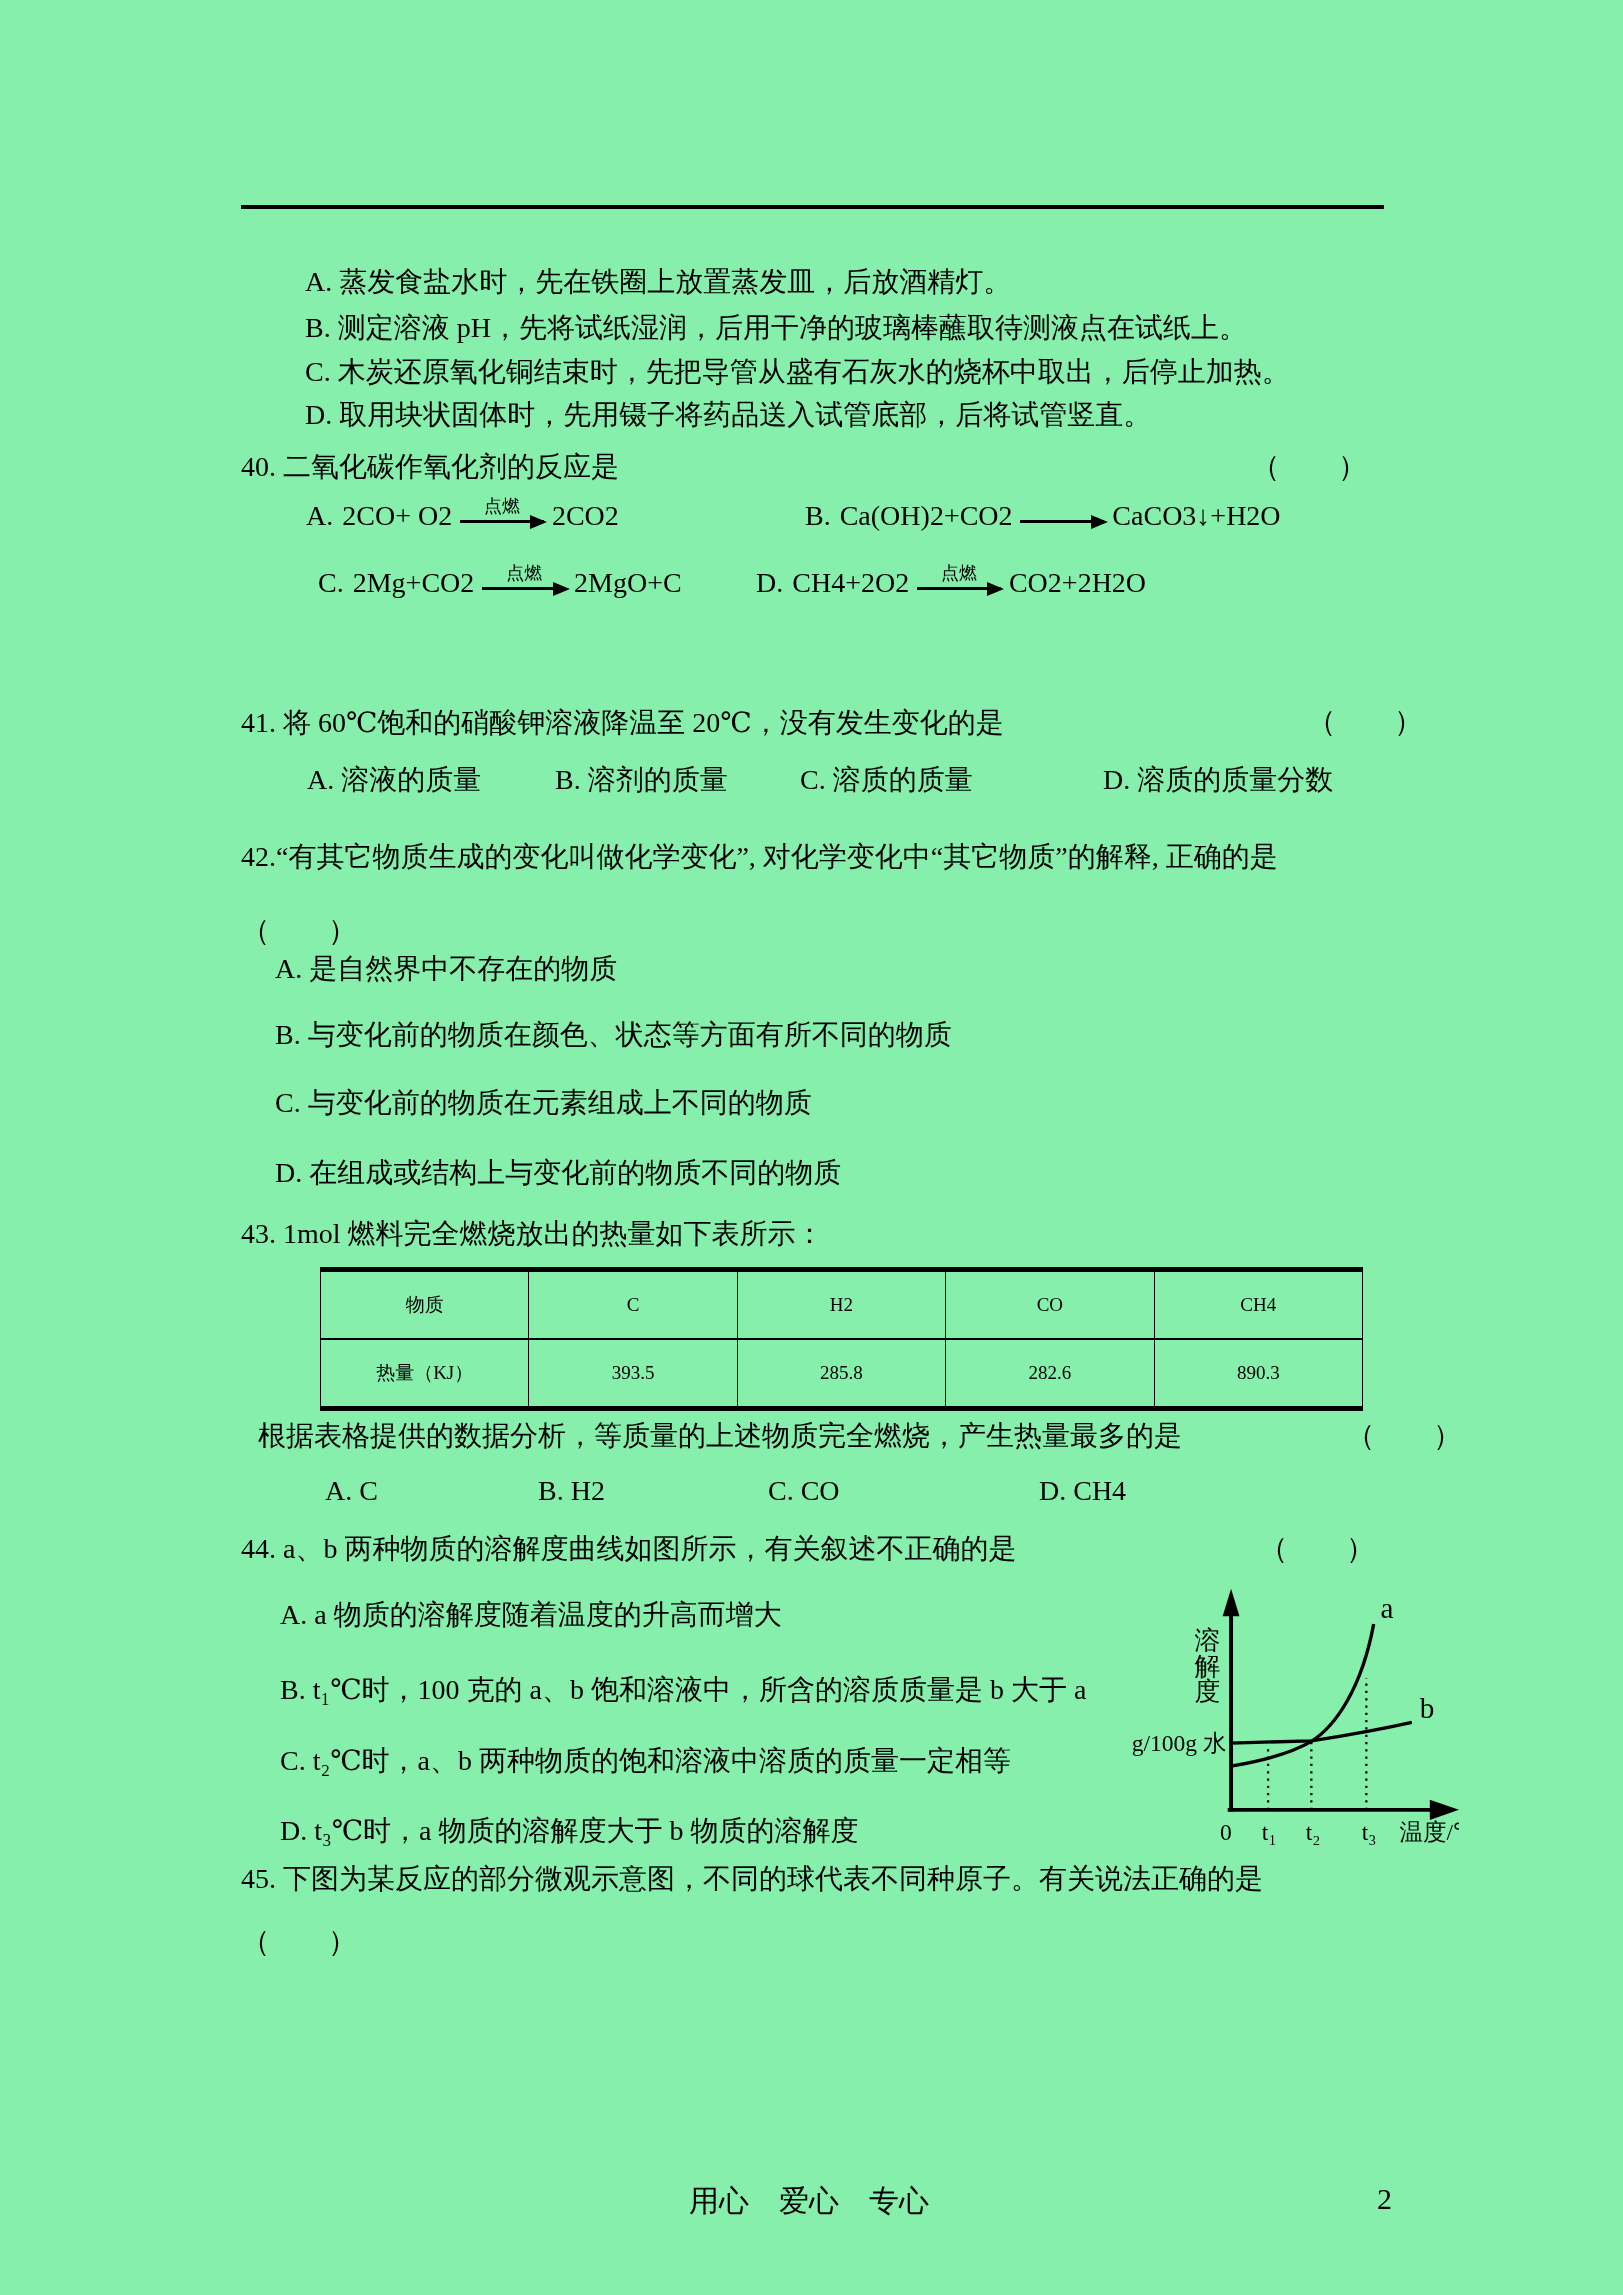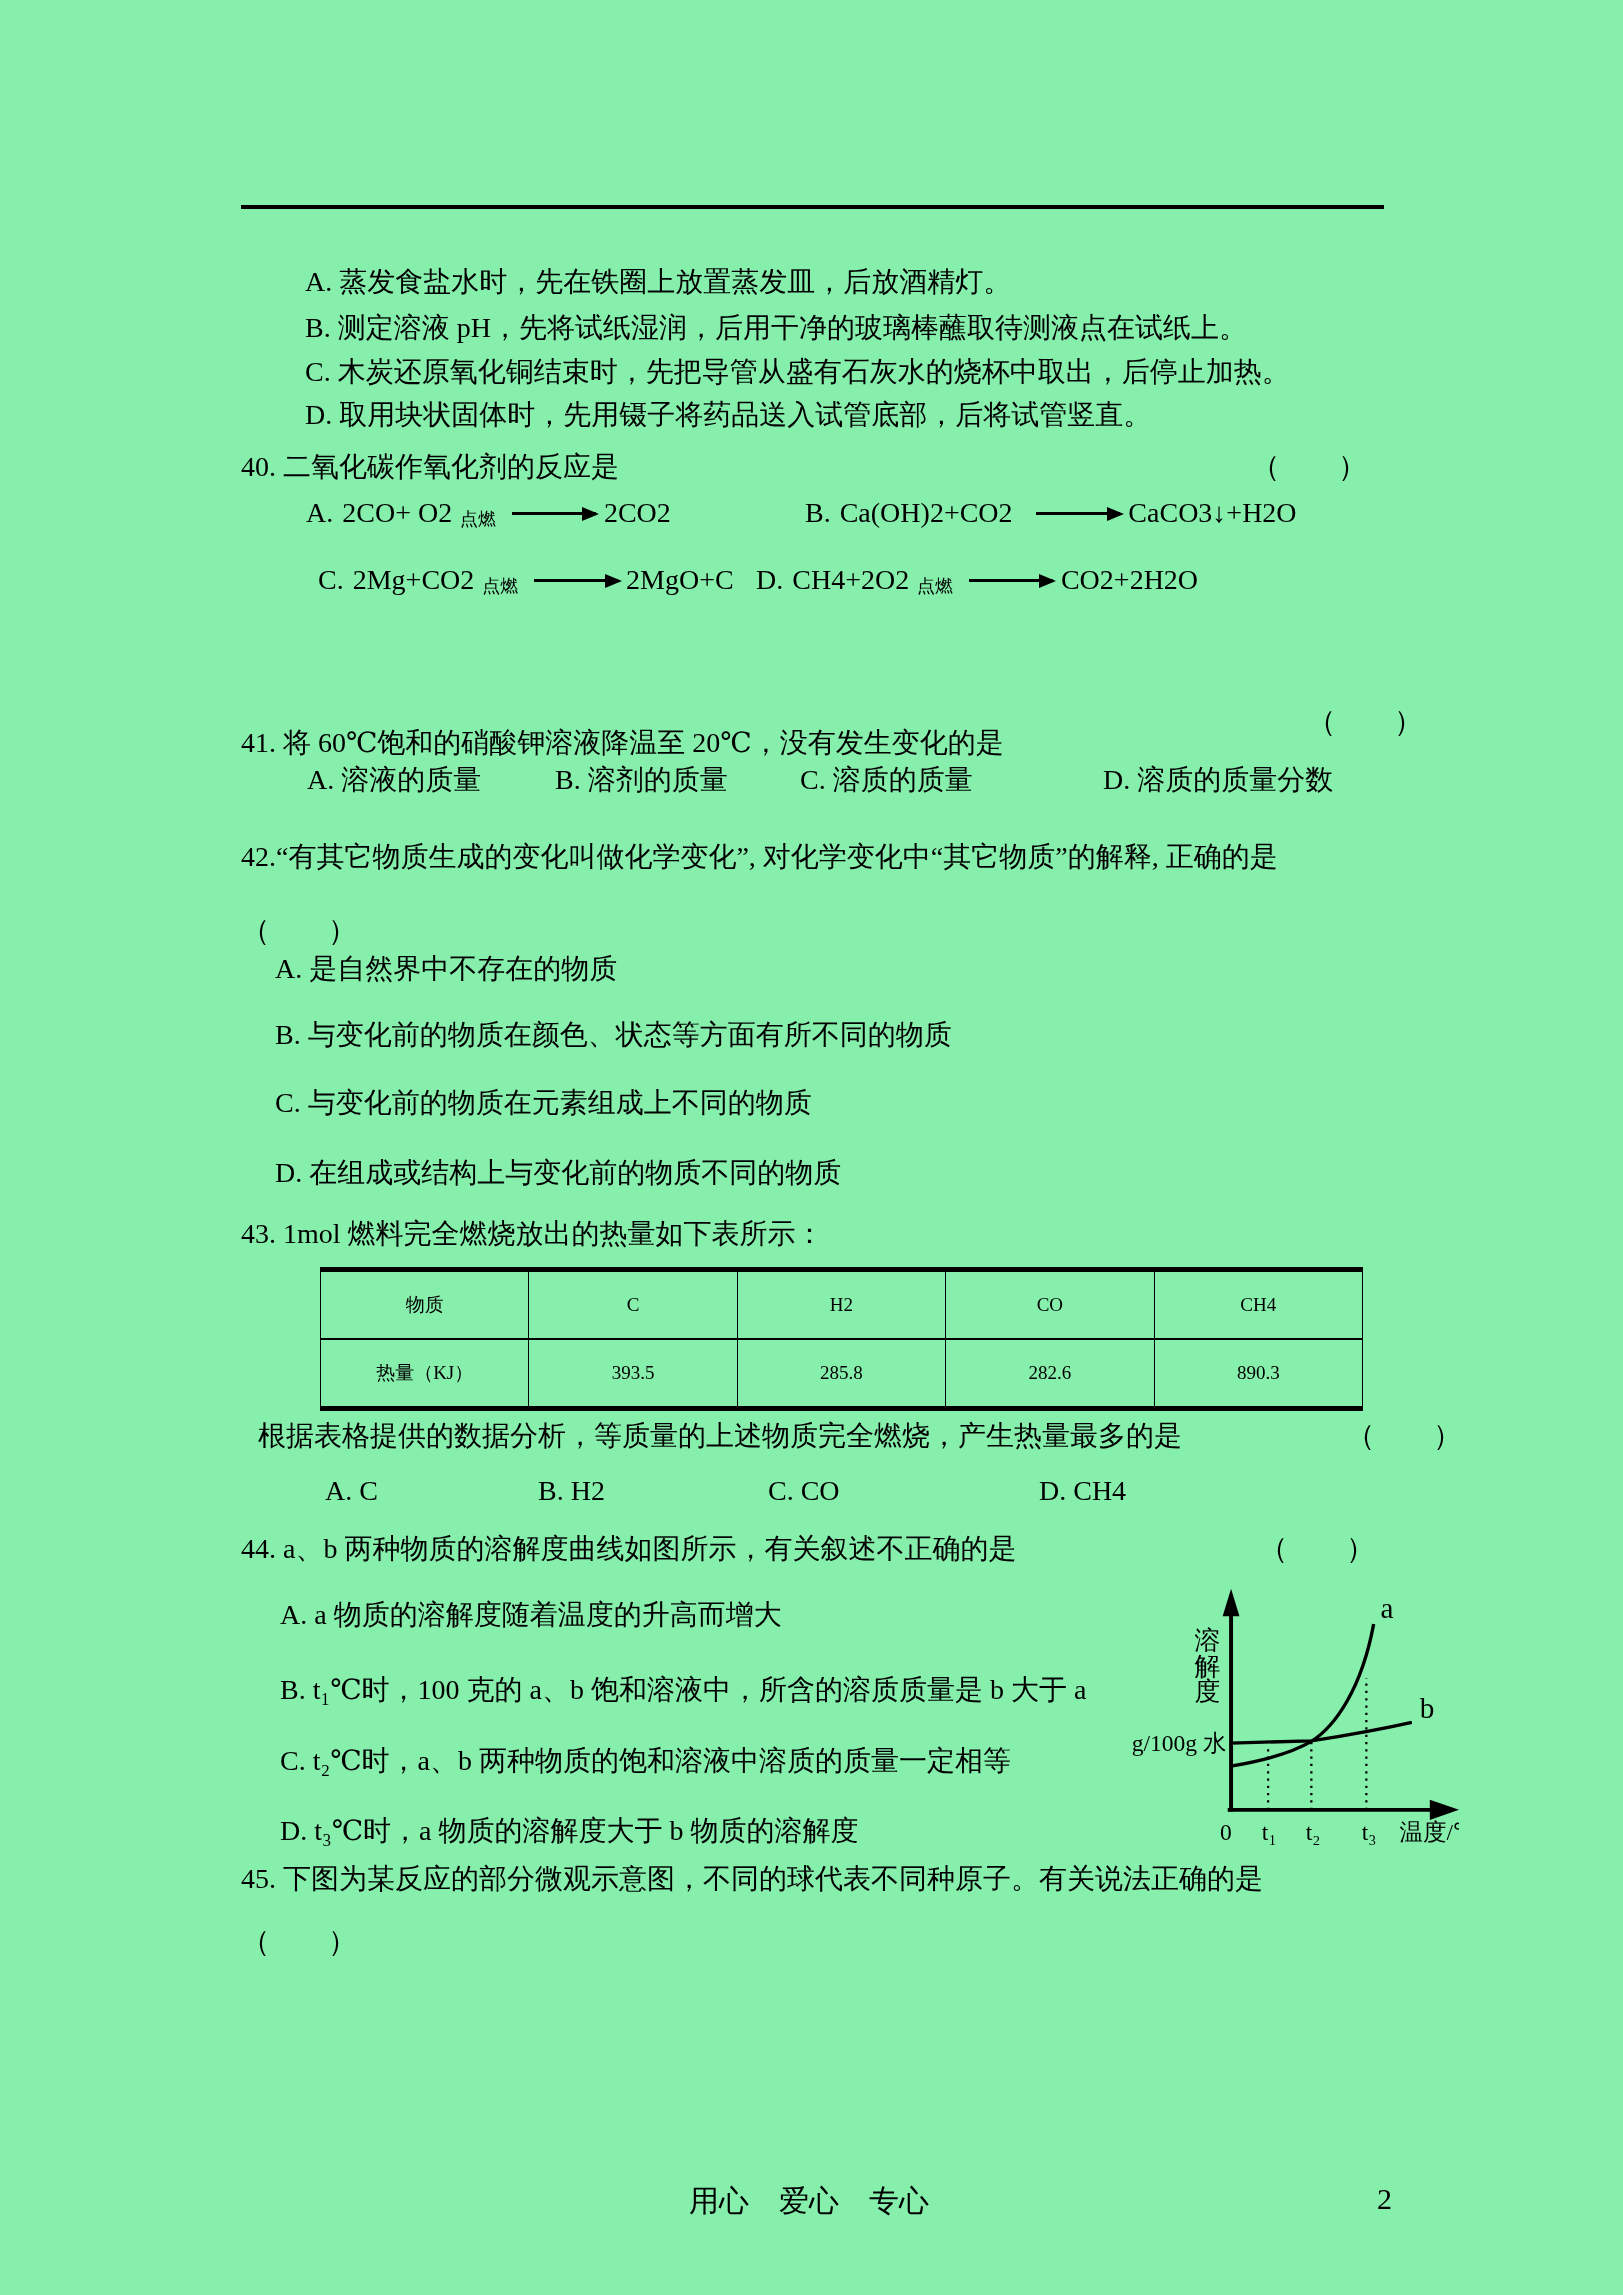--- a/index.html
+++ b/index.html
@@ -6,21 +6,21 @@
   #page{
     position:relative;width:1623px;height:2295px;background:#86efac;
     font-family:"Liberation Serif","DejaVu Serif",serif;color:#000;
     font-size:28px;line-height:34px;overflow:hidden;
   }
   .line{position:absolute;white-space:nowrap;}
   .rule{position:absolute;background:#000;}
   .blank{font-size:29px;}
   .eqrow{display:flex;align-items:flex-end;}
   .eqrow .opt-label{margin-right:9px;}
-  .rxn{display:inline-flex;margin:0 7.9px;gap:16px;}
+  .rxn{display:inline-flex;flex-direction:column;align-items:center;margin:0 7.9px;}
   .cond{font-size:18px;line-height:20px;height:21px;}
   .arrow{position:relative;width:84px;height:2.8px;background:#000;margin-bottom:10px;margin-top:3.4px;}
   .arrow::after{
     content:"";position:absolute;right:-3.4px;top:50%;transform:translateY(-50%);
     width:0;height:0;border-left:17px solid #000;
     border-top:7.3px solid transparent;border-bottom:7.3px solid transparent;
   }
   #heat{border-collapse:collapse;table-layout:fixed;position:absolute;left:320px;top:1267px;width:1043px;}
   #heat td{border:1.7px solid #000;height:66px;text-align:center;vertical-align:middle;font-size:19px;padding:0;}
   #heat{border-top:5px solid #000;border-bottom:5px solid #000;}
@@ -76,21 +76,21 @@
   <div class="line eqrow" style="left:756px;top:563px;">
     <span class="opt-label">D.</span>
     <span>CH4+2O2</span>
     <span class="rxn">
       <span class="cond">点燃</span>
       <span class="arrow"></span>
     </span>
     <span>CO2+2H2O</span>
   </div>
 
-  <div class="line" style="left:241px;top:726px;">41. 将 60℃饱和的硝酸钾溶液降温至 20℃，没有发生变化的是</div>
+  <div class="line" style="left:241px;top:706px;">41. 将 60℃饱和的硝酸钾溶液降温至 20℃，没有发生变化的是</div>
   <div class="line blank" style="left:1307px;top:704px;">（　　）</div>
   <div class="line" style="left:307px;top:763px;">A. 溶液的质量</div>
   <div class="line" style="left:555px;top:763px;">B. 溶剂的质量</div>
   <div class="line" style="left:800px;top:763px;">C. 溶质的质量</div>
   <div class="line" style="left:1103px;top:763px;">D. 溶质的质量分数</div>
 
   <div class="line" style="left:241px;top:840px;">42.“有其它物质生成的变化叫做化学变化”, 对化学变化中“其它物质”的解释, 正确的是</div>
   <div class="line blank" style="left:241px;top:913px;">（　　）</div>
   <div class="line" style="left:275px;top:952px;">A. 是自然界中不存在的物质</div>
   <div class="line" style="left:275px;top:1018px;font-family:Liberation Serif, serif;">B. 与变化前的物质在颜色、状态等方面有所不同的物质</div>

